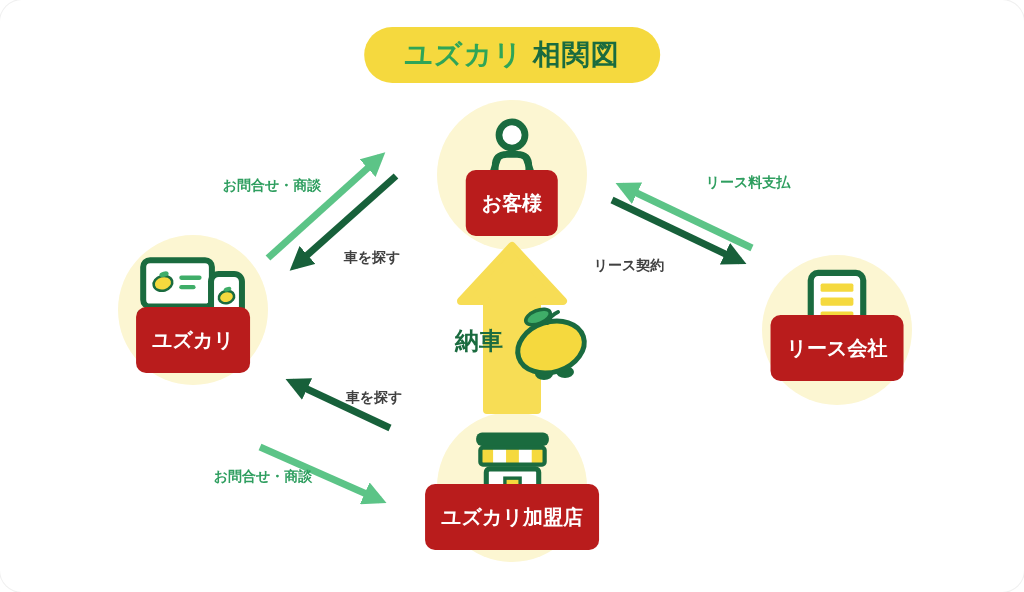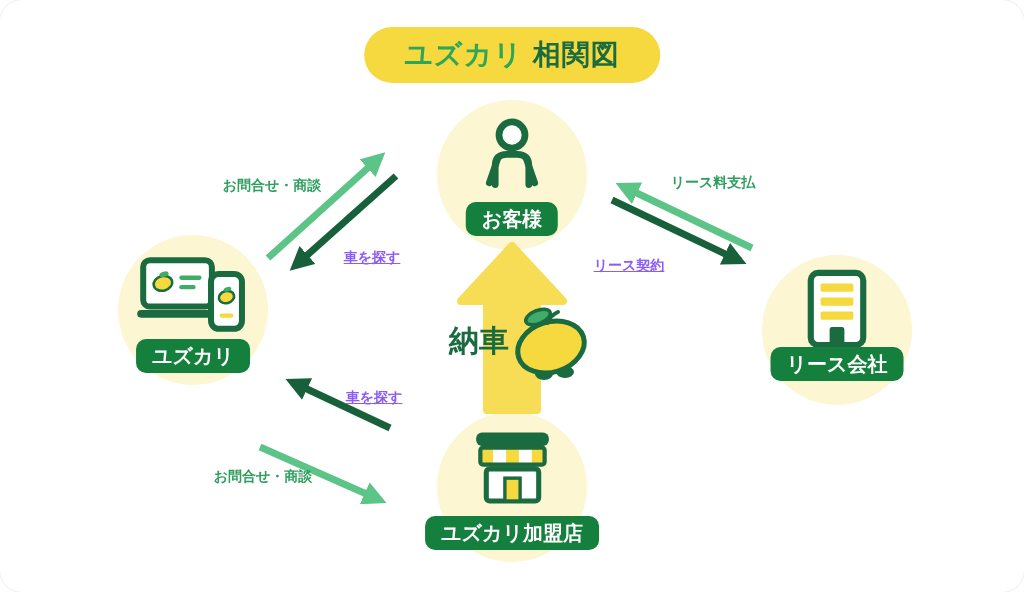--- a/index.html
+++ b/index.html
@@ -20,39 +20,39 @@
   .node{
     position:absolute;width:150px;height:150px;border-radius:50%;
     background:#FCF6D2;display:flex;justify-content:center;align-items:flex-start;
   }
   .node-customer{left:437px;top:100px;}
   .node-yuzukari{left:118px;top:235px;}
   .node-lease{left:762px;top:255px;}
   .node-store{left:437px;top:412px;}
   .pill{
     position:absolute;left:50%;transform:translateX(-50%);
-    background:#15803d;color:#ffffff;font-weight:700;font-size:20px;
-    padding:5px 16px;border-radius:10px;white-space:nowrap;line-height:1.2;
+    background:#b91c1c;color:#ffffff;font-weight:700;font-size:20px;
+    padding:21px 16px;border-radius:10px;white-space:nowrap;line-height:1.2;
   }
   .node-customer .pill{bottom:14px;}
   .node-yuzukari .pill{bottom:12px;}
   .node-lease .pill{bottom:24px;}
   .node-store .pill{bottom:12px;}
   
   .arrow-layer{position:absolute;left:0;top:0;pointer-events:none;}
   
   .edge-label{
     position:absolute;transform:translate(-50%,-50%);
     font-size:14px;font-weight:700;white-space:nowrap;
   }
   .edge-label.light{color:#2E9E5F;}
-  .edge-label.dark{color:#8b5cf6;text-decoration:underline;}
+  .edge-label.dark{color:#404040;}
   .delivery-label{
     position:absolute;transform:translate(-50%,-50%);
-    font-size:30px;font-weight:800;color:#1A6B3F;white-space:nowrap;
+    font-size:24px;font-weight:800;color:#1A6B3F;white-space:nowrap;
   }
 </style>
 </head>
 <body>
 
 <div class="canvas">
 
   <div class="title-pill">
     <span class="title-brand">ユズカリ</span><span class="title-suffix">相関図</span>
   </div>
@@ -140,19 +140,19 @@
       <g transform="rotate(-18)">
         <ellipse cx="0" cy="0" rx="34" ry="25" fill="#F5D93E" stroke="#1A6B3F" stroke-width="5"></ellipse>
       </g>
       <path d="M-4 -24 Q0 -32 7 -35" stroke="#1A6B3F" stroke-width="4" fill="none" stroke-linecap="round"></path>
       <ellipse cx="-13" cy="-30" rx="13" ry="6.5" fill="#3FAD68" stroke="#1A6B3F" stroke-width="3.5" transform="rotate(-22 -13 -30)"></ellipse>
     </g>
   </svg>
 
   <div class="edge-label light" style="left:272px;top:186px">お問合せ・商談</div>
   <div class="edge-label dark" style="left:372px;top:258px">車を探す</div>
-  <div class="edge-label light" style="left:713px;top:183px">リース料支払</div>
+  <div class="edge-label light" style="left:748px;top:183px">リース料支払</div>
   <div class="edge-label dark" style="left:629px;top:266px">リース契約</div>
   <div class="edge-label dark" style="left:374px;top:398px">車を探す</div>
   <div class="edge-label light" style="left:263px;top:477px">お問合せ・商談</div>
   <div class="delivery-label" style="left:479px;top:341px">納車</div>
 
 </div>
 
 </body></html>

